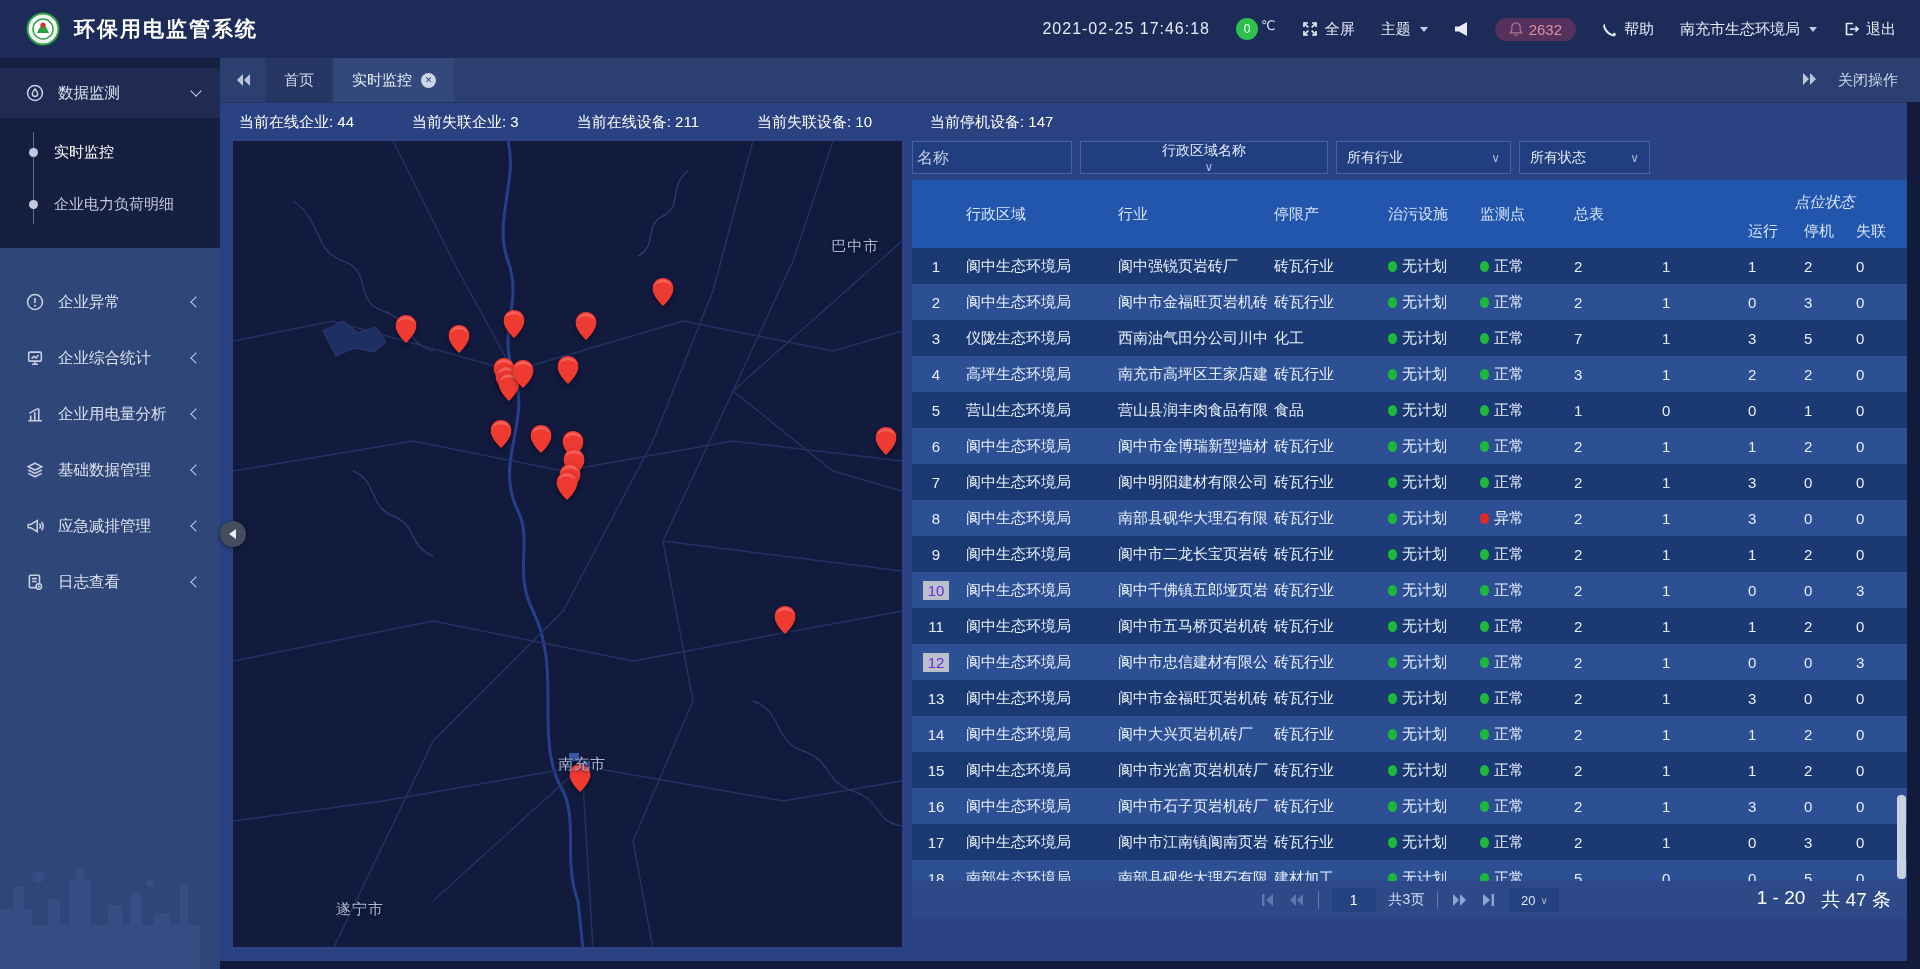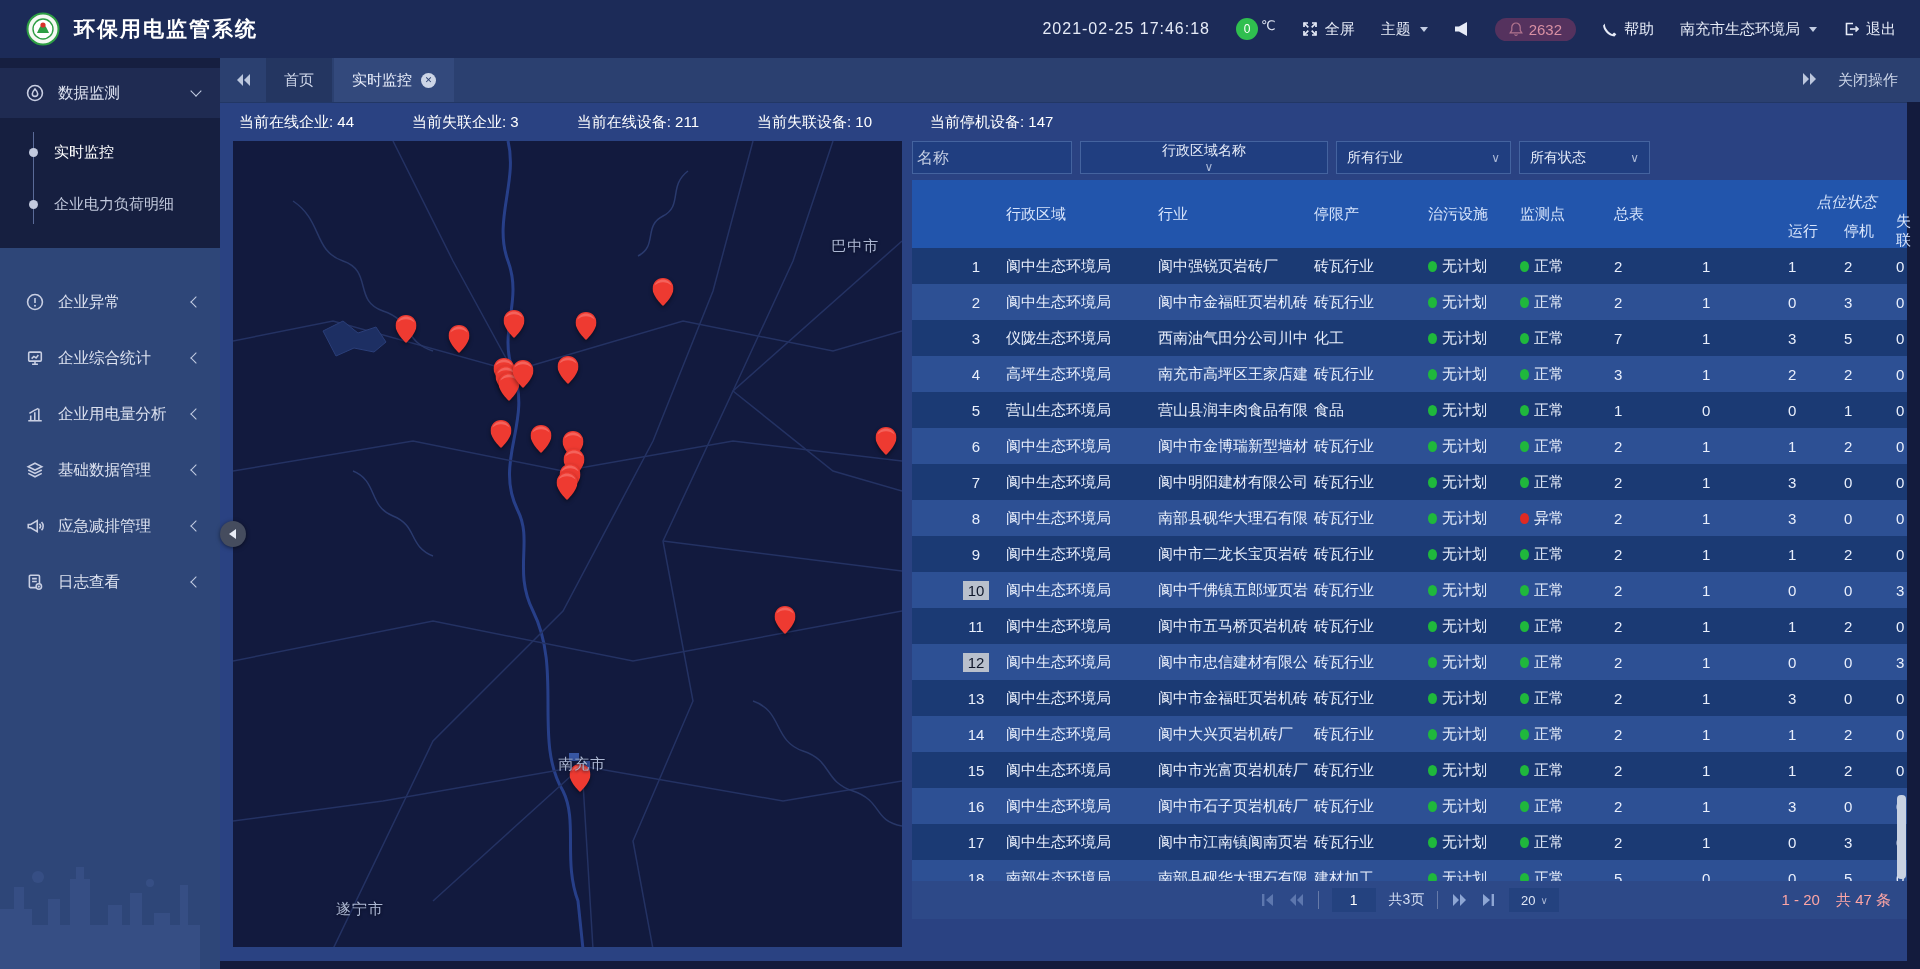--- a/index.html
+++ b/index.html
@@ -66,47 +66,47 @@
 
   
   .panel { flex:1; display:flex; flex-direction:column; min-width:0; }
   .filters { display:flex; gap:8px; height:33px; flex:none; margin-bottom:6px; }
   .f-input { width:160px; background:#203e80; border:1px solid #44639f; color:#e6ecf8; font-size:16px; padding:0 4px; font-family:inherit; outline:none; }
   .f-input::placeholder { color:#c7d0e4; }
   .f-select { background:#203e80; border:1px solid #44639f; color:#e6ecf8; font-size:14px; display:flex; align-items:center; justify-content:space-between; padding:0 10px; cursor:pointer; }
   .f-select .sel-caret { color:#aab8d6; font-size:12px; margin-left:10px; }
   .w-region { width:248px;flex-direction:column; } .w-industry { width:175px; } .w-status { width:131px; }
 
-  .grid-cols { display:grid; grid-template-columns:48px 152px 156px 114px 92px 94px 88px 86px 56px 52px 1fr;padding-left:40px; }
+  .grid-cols { display:grid; grid-template-columns:48px 152px 156px 114px 92px 94px 88px 86px 56px 52px 1fr; }
   .thead { background:#2255ac; color:#d7e4fb; font-size:15px; grid-template-rows:34px 34px; flex:none; }
   .thead .h-cell { grid-row:1/3; display:flex; align-items:center; padding-left:6px; }
   .thead .h-num { grid-row:1/3; }
   .thead .h-group { grid-column:9/12; grid-row:1; font-style:italic; display:flex; align-items:flex-end; justify-content:center; padding-bottom:2px; }
   .thead .h-sub { grid-row:2; display:flex; align-items:center; padding-left:6px; }
 
   .tbody { height:633px; overflow:hidden; position:relative; flex:none; }
   .trow { height:36px; font-size:15px; color:#e9effc; align-items:center; cursor:pointer; }
   .trow.odd { background:#1b3a74; }
   .trow.even { background:#2d5094; }
   .trow > div { padding-left:6px; display:flex; align-items:center; white-space:nowrap; overflow:hidden; }
   .trow .c-num { justify-content:center; padding-left:0; }
   .trow .c-num span { min-width:26px; text-align:center; padding:1px 0; }
-  .trow .c-num span.hl { background:#b9c0cc; color:#0f172a; }
+  .trow .c-num span.hl { background:#b9c0cc; color:#6d28d9; }
   .status-dot { width:9px; height:11px; border-radius:50%; margin-right:5px; flex:none; }
   .scroll-thumb { position:absolute; right:1px; bottom:2px; width:9px; height:84px; background:#c9d2e2; border-radius:4px; }
 
   .pager { height:38px; flex:none; background:#2d4988; position:relative; display:flex; align-items:center; justify-content:center; gap:13px; color:#93a8d4; }
   .pg-btn { display:flex; align-items:center; cursor:pointer; }
   .pg-btn.dim { opacity:.5; }
   .pg-divider { width:1px; height:18px; background:rgba(255,255,255,.28); }
   .pg-input { width:44px; height:24px; background:#24427f; border:none; color:#fff; text-align:center; font-size:14px; font-family:inherit; outline:none; }
   .pg-pages { color:#d4def2; font-size:14px; }
   .pg-size { width:50px; height:24px; background:#24427f; color:#dfe7f6; font-size:13px; display:flex; align-items:center; justify-content:center; gap:5px; cursor:pointer; }
   .pg-size .sel-caret { font-size:10px; color:#aab8d6; }
-  .pager-right { position:absolute; right:16px; display:flex; gap:16px; font-size:15px; color:#fca5a5; }
+  .pager-right { position:absolute; right:16px; display:flex; gap:16px; font-size:19px; color:#ffffff; }
 </style>
 </head>
 <body>
 
 <div class="screen">
 
   <header class="app-header">
     <div class="brand">
       <span class="hdr-icon">
         <svg width="34" height="34" viewBox="0 0 34 34">

